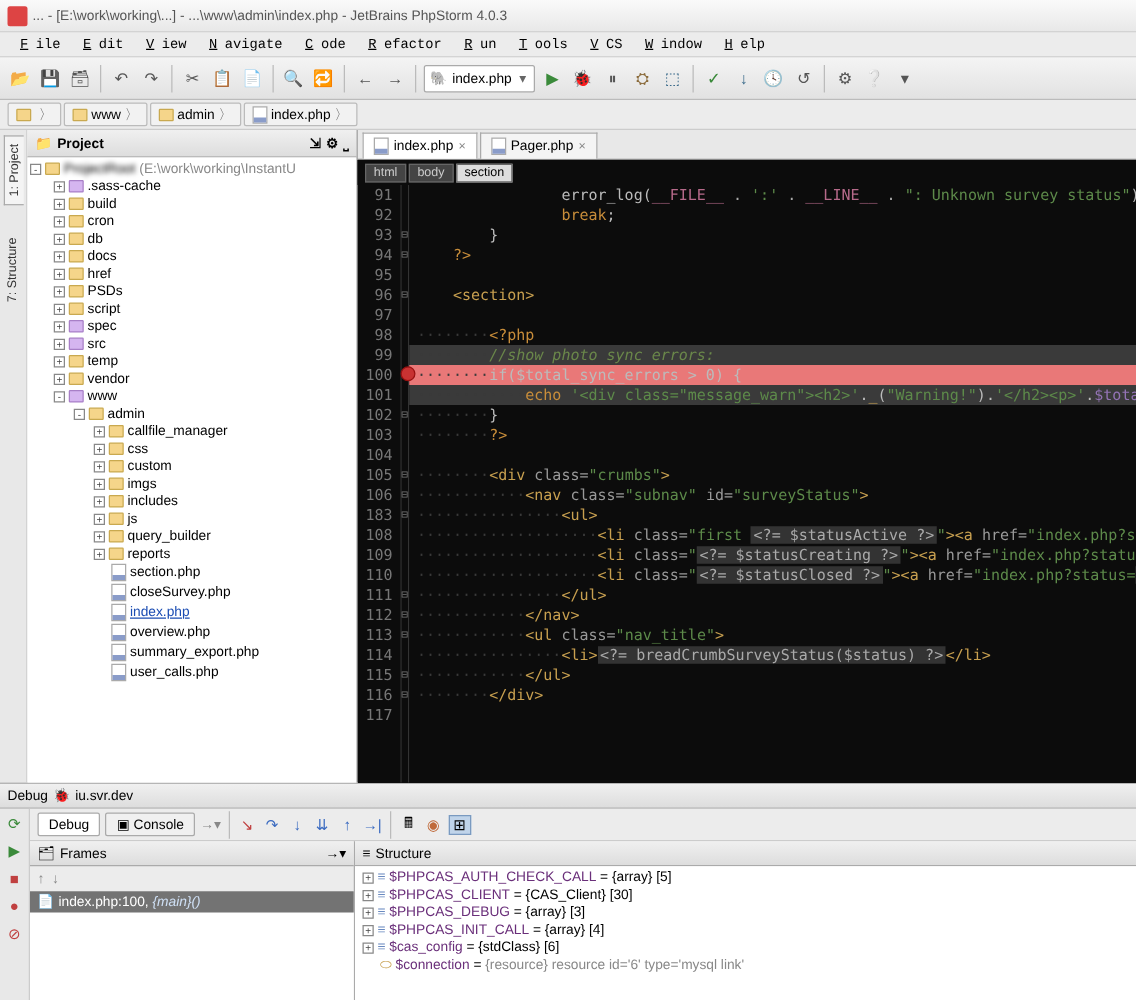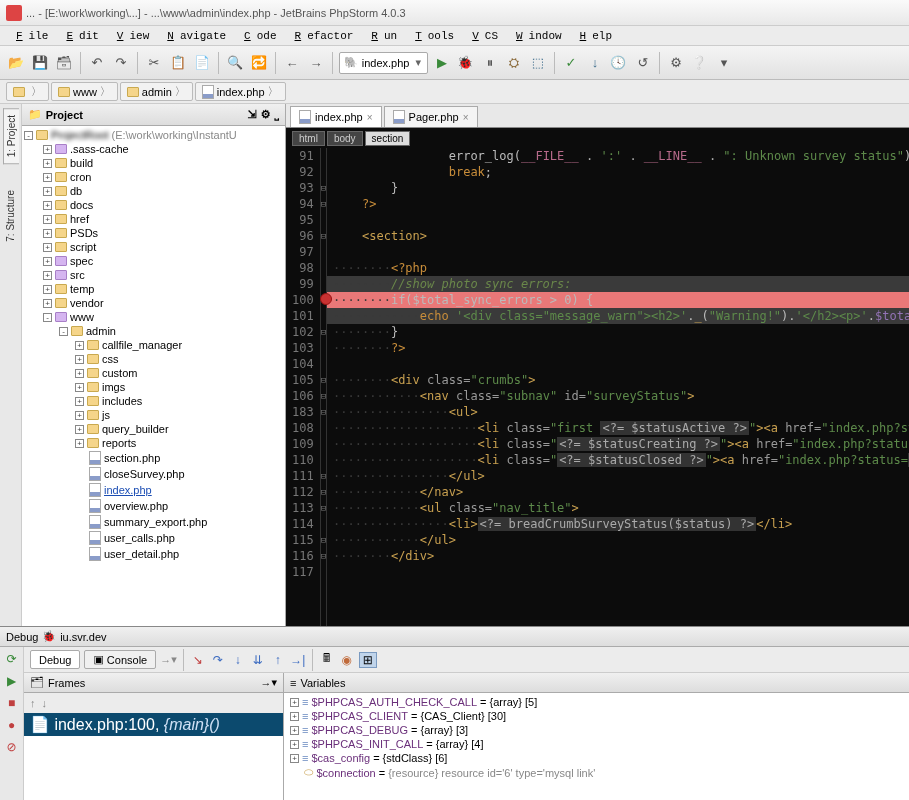--- a/index.html
+++ b/index.html
@@ -73,21 +73,21 @@
 .dbg-ico { width: 16px; height: 16px; display: flex; align-items: center; justify-content: center; font-size: 12px; }
 .debug-content { flex: 1; display: flex; flex-direction: column; }
 .debug-toolbar { height: 26px; display: flex; align-items: center; padding: 0 6px; gap: 4px; border-bottom: 1px solid #ccc; background: #ececec; }
 .dbg-tab { padding: 2px 8px; border: 1px solid #aaa; background: #f0f0f0; font-size: 11px; border-radius: 2px; display: flex; align-items: center; gap: 3px; }
 .dbg-tab.active { background: #fff; }
 .debug-lower { flex: 1; display: flex; }
 .frames-panel { width: 260px; border-right: 1px solid #aaa; display: flex; flex-direction: column; }
 .panel-head { height: 20px; background: linear-gradient(#f0f0f0,#ddd); border-bottom: 1px solid #aaa; display: flex; align-items: center; padding: 0 6px; font-size: 11px; gap: 4px; }
 .frames-nav { height: 20px; display: flex; align-items: center; padding: 0 6px; gap: 6px; color: #888; }
 .frames-list { flex: 1; background: #fff; }
-.frame-item { background: #0c4a6e; color: #fff; padding: 2px 6px; font-size: 16px; }
+.frame-item { background: #737373; color: #fff; padding: 2px 6px; font-size: 11px; }
 .frame-item .it { font-style: italic; color: #cfe0f5; }
 .vars-panel { flex: 1; display: flex; flex-direction: column; }
 .vars-list { flex: 1; background: #fff; padding: 2px 6px; font-size: 11px; overflow: auto; }
 .var-row { display: flex; align-items: center; gap: 3px; padding: 1px 0; }
 .var-row .plus { width: 9px; height: 9px; border: 1px solid #888; font-size: 8px; line-height: 7px; text-align: center; color: #444; }
 .var-name { color: #6a2f7a; }
 .var-eq { color: #000; }
 .var-val { color: #000; }
 .var-type { color: #888; }
 .bug-ico { color: #5a8a3a; }
@@ -358,26 +358,20 @@
           <span class="tree-indent" style="width:48px"></span>
           <span style="width:11px;display:inline-block"></span>
           <span class="file-icon php"></span>
           <span class="tree-label">summary_export.php</span>
         </div>
         <div class="tree-item">
           <span class="tree-indent" style="width:48px"></span>
           <span style="width:11px;display:inline-block"></span>
           <span class="file-icon php"></span>
           <span class="tree-label">user_calls.php</span>
-        </div>
-        <div class="tree-item">
-          <span class="tree-indent" style="width:48px"></span>
-          <span style="width:11px;display:inline-block"></span>
-          <span class="file-icon php"></span>
-          <span class="tree-label">user_detail.php</span>
         </div>
       </div>
   </div>
 
   <div class="editor-area">
     <div class="editor-tabs" id="editor-tabs">
         <div class="editor-tab active">
           <span class="file-icon php"></span>
           <span>index.php</span>
           <span class="close">×</span>
@@ -506,21 +500,21 @@
             <div class="frame-item">
               <span>📄</span>
               <span>index.php:100,</span>
               <span class="it">{main}()</span>
             </div>
           </div>
         </div>
         <div class="vars-panel">
           <div class="panel-head">
             <span>≡</span>
-            <span>Variables</span>
+            <span>Structure</span>
           </div>
           <div class="vars-list" id="vars-list">
               <div class="var-row">
                 <span class="plus">+</span> 
                 <span style="color:#6a8ac0">≡</span> 
                 <span class="var-name">$PHPCAS_AUTH_CHECK_CALL</span> 
                 <span class="var-eq">=</span> 
                 <span class="var-val">{array} [5]</span>
               </div>
               <div class="var-row">

